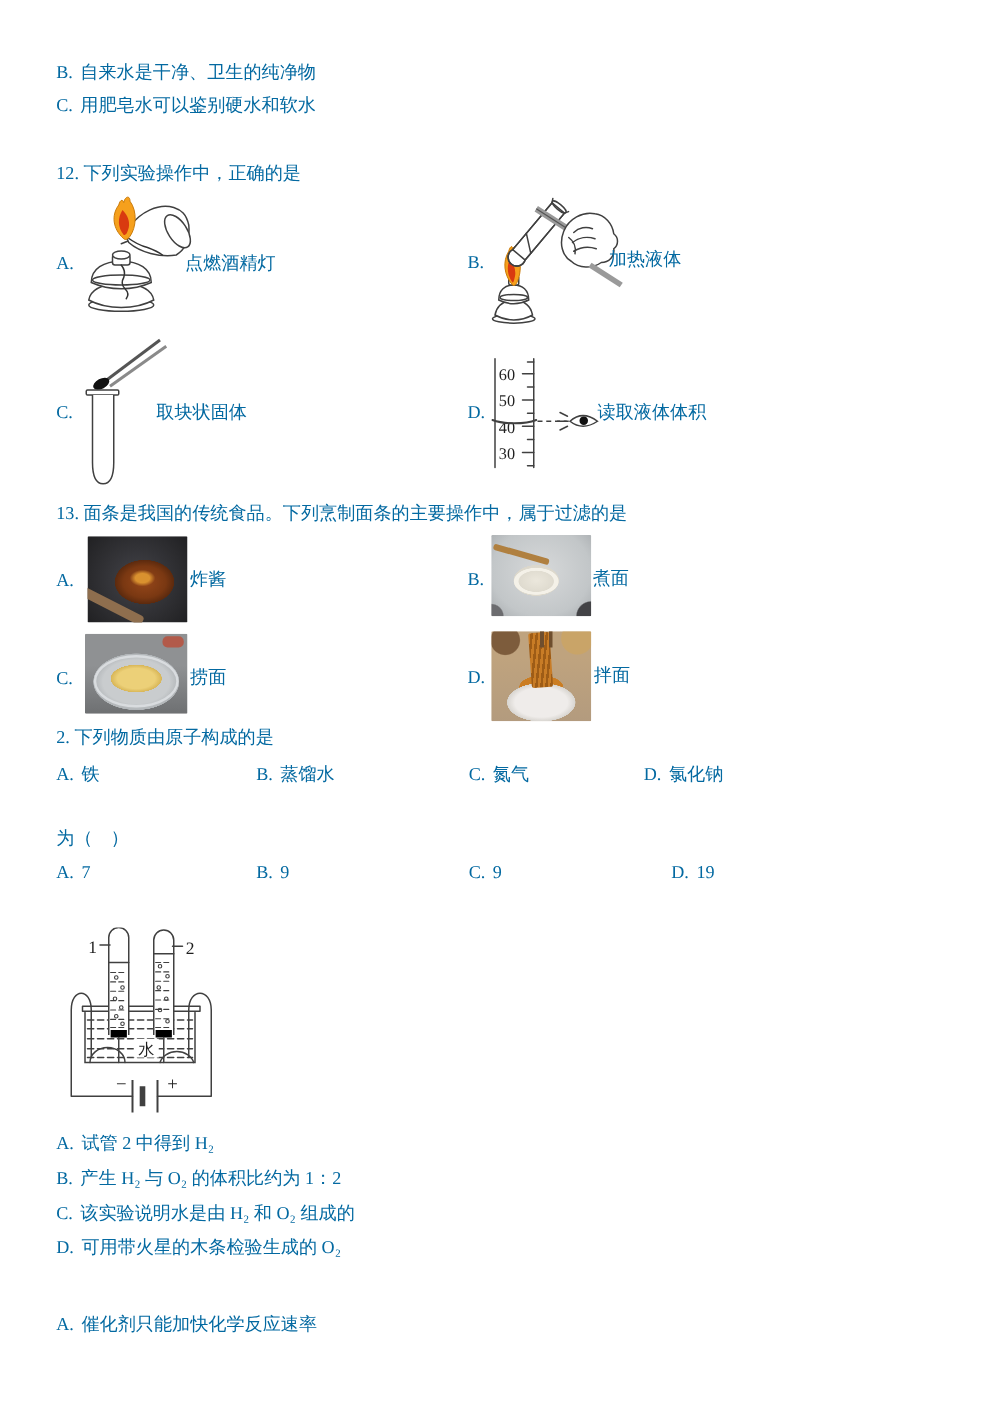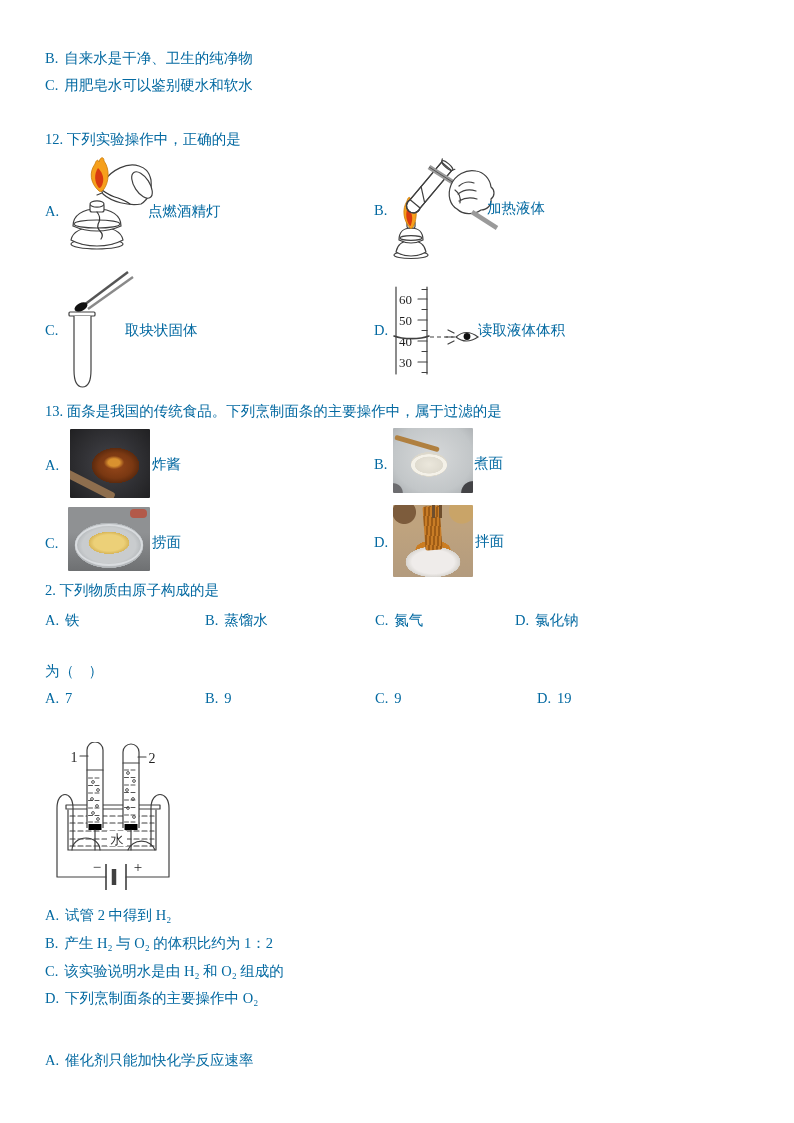--- a/index.html
+++ b/index.html
@@ -265,20 +265,20 @@
   <div class="t" style="left:45px;top:907px">
     <span class="ol">A.</span><span>试管 2 中得到 H₂</span>
   </div>
   <div class="t" style="left:45px;top:935px">
     <span class="ol">B.</span><span>产生 H₂ 与 O₂ 的体积比约为 1：2</span>
   </div>
   <div class="t" style="left:45px;top:963px">
     <span class="ol">C.</span><span>该实验说明水是由 H₂ 和 O₂ 组成的</span>
   </div>
   <div class="t" style="left:45px;top:990px">
-    <span class="ol">D.</span><span>下列烹制面条的主要操作中 O₂</span>
+    <span class="ol">D.</span><span>可用带火星的木条检验生成的 O₂</span>
   </div>
 
   <div class="t" style="left:45px;top:1052px">
     <span class="ol">A.</span><span>催化剂只能加快化学反应速率</span>
   </div>
 
 </div>
 
 </body></html>

